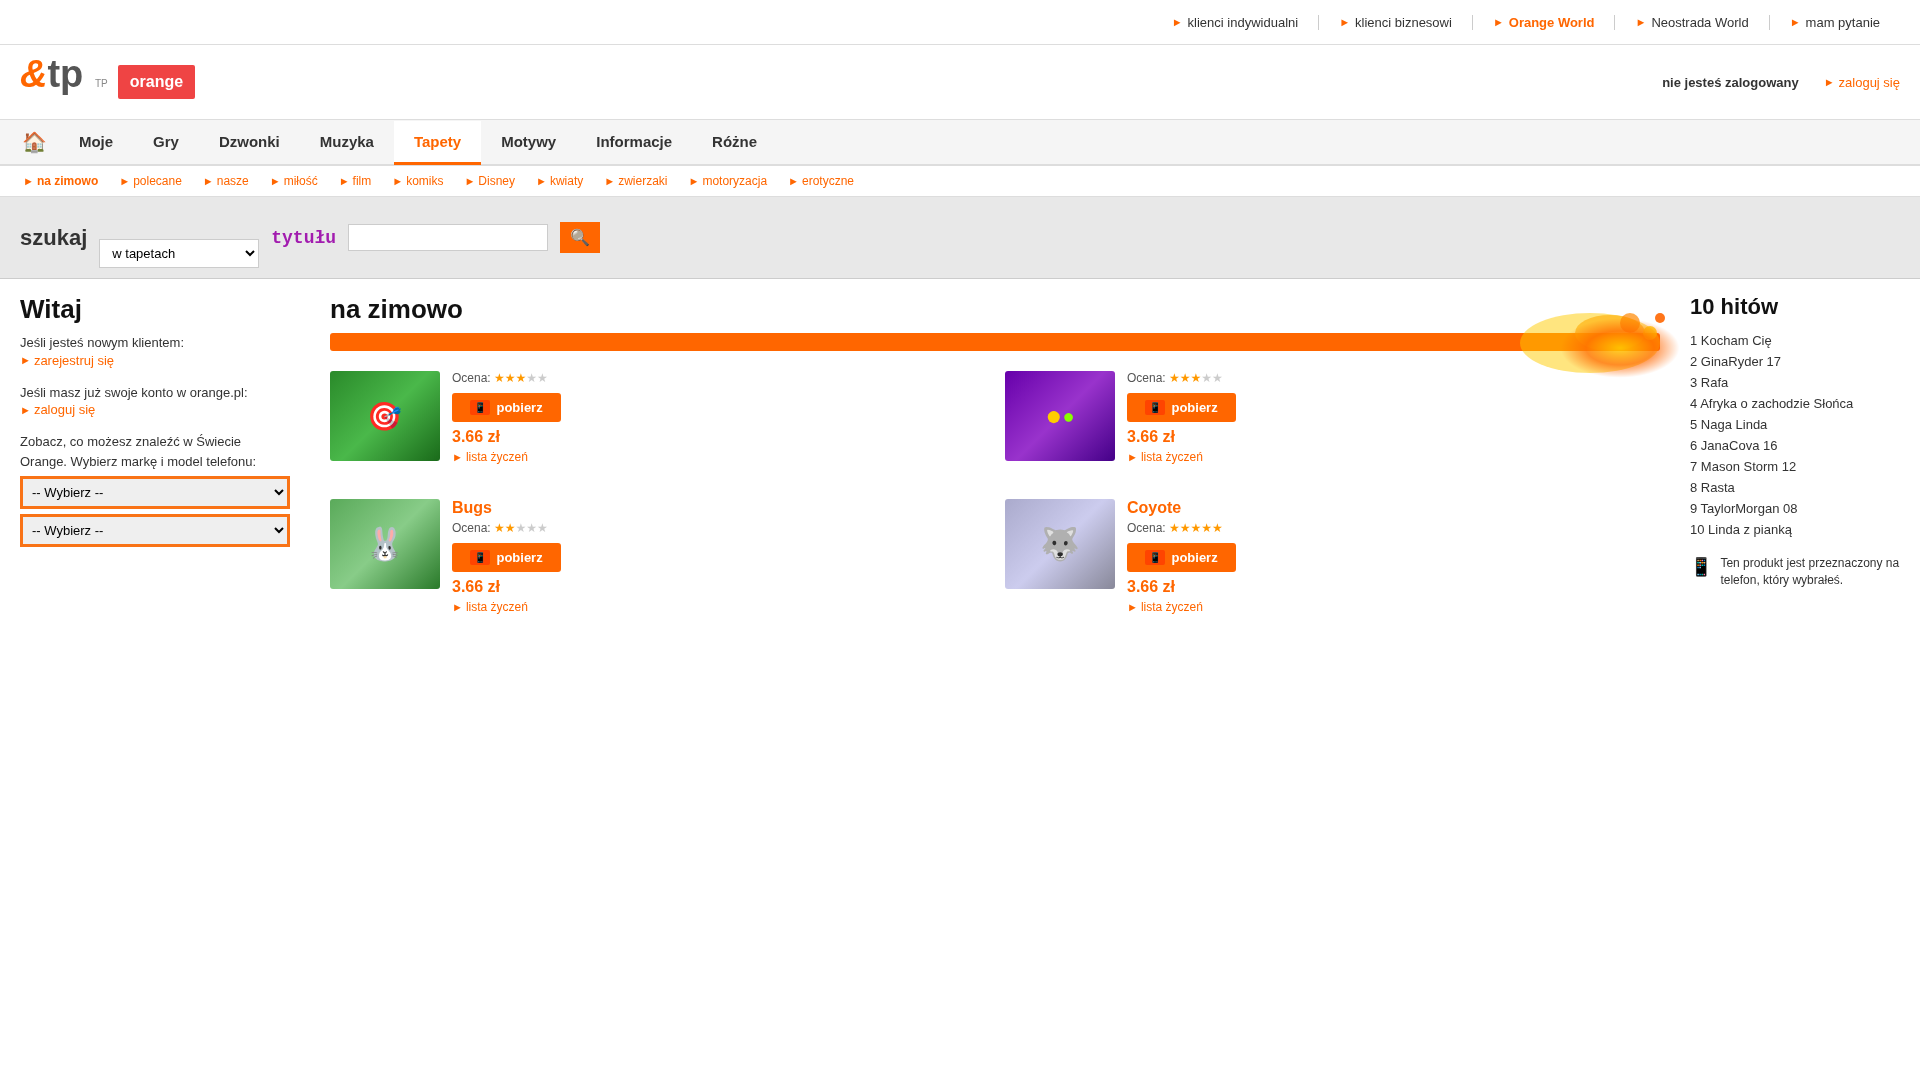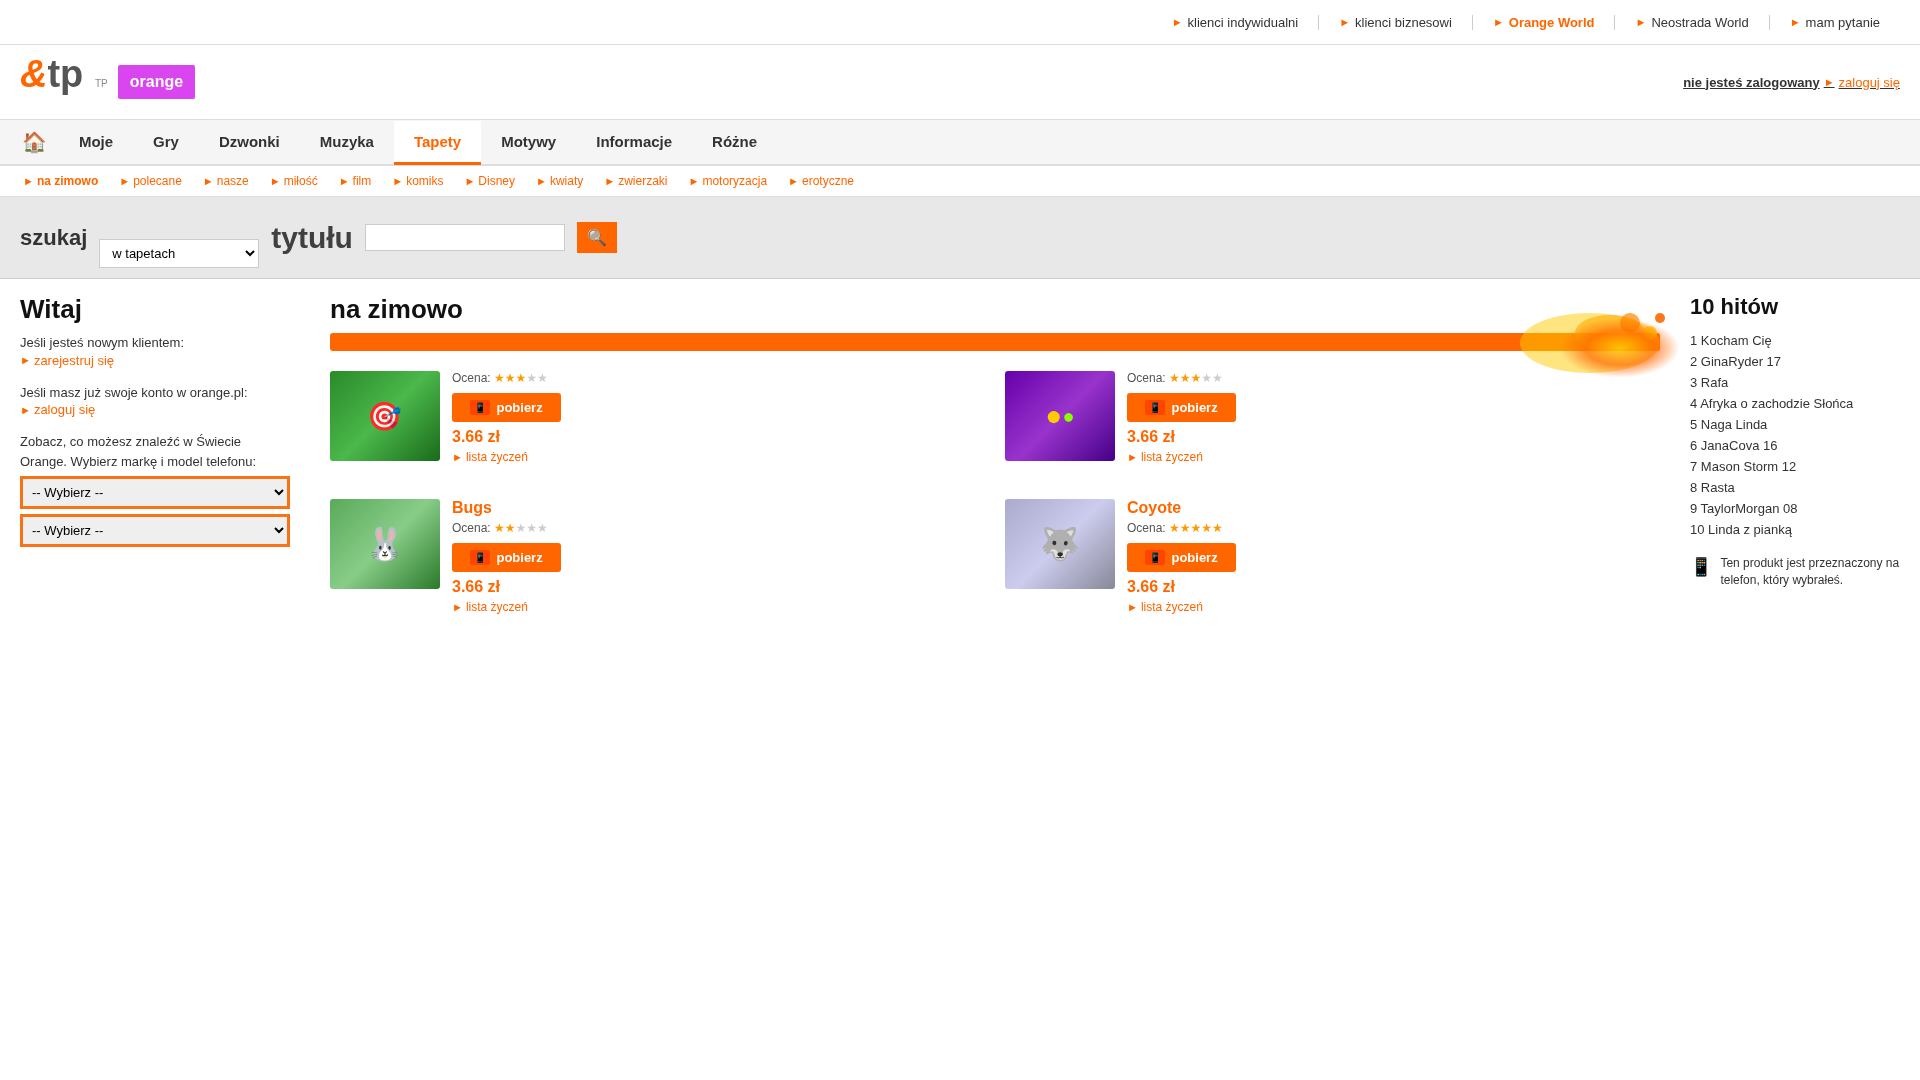--- a/index.html
+++ b/index.html
@@ -58,34 +58,33 @@
       font-weight: bold;
       line-height: 1;
     }
     .logo-tp span {
       font-size: 14px;
       color: #666;
       font-style: normal;
       vertical-align: super;
     }
     .logo-orange {
-      background: #d946ef;
+      background: #ef4444;
       color: #fff;
       font-weight: bold;
       font-size: 16px;
       padding: 8px 12px;
       border-radius: 2px;
       text-align: right;
     }
     .logo-right {
       display: flex;
       align-items: center;
-      gap: 4px;
-      font-size: 13px;
-      text-decoration: underline;
+      gap: 25px;
+      font-size: 13px;
     }
     .not-logged {
       font-weight: bold;
       color: #333;
     }
     .login-link {
       color: #ff6600;
       cursor: pointer;
       display: flex;
       align-items: center;
@@ -158,23 +157,24 @@
     .search-select {
       padding: 5px 8px;
       border: 1px solid #ccc;
       background: #fff;
       font-size: 13px;
       width: 160px;
       cursor: pointer;
       margin-top: 32px;
     }
     .search-label2 {
-      font-size: 30px;
-      font-weight: bold;
-      color: #404040;
+      font-size: 18px;
+      font-weight: bold;
+      color: #a21caf;
+      font-family: Liberation Mono, monospace;
     }
     .search-input {
       padding: 5px 8px;
       border: 1px solid #ccc;
       width: 200px;
       font-size: 13px;
     }
     .search-btn {
       background: #ff6600;
       border: none;

